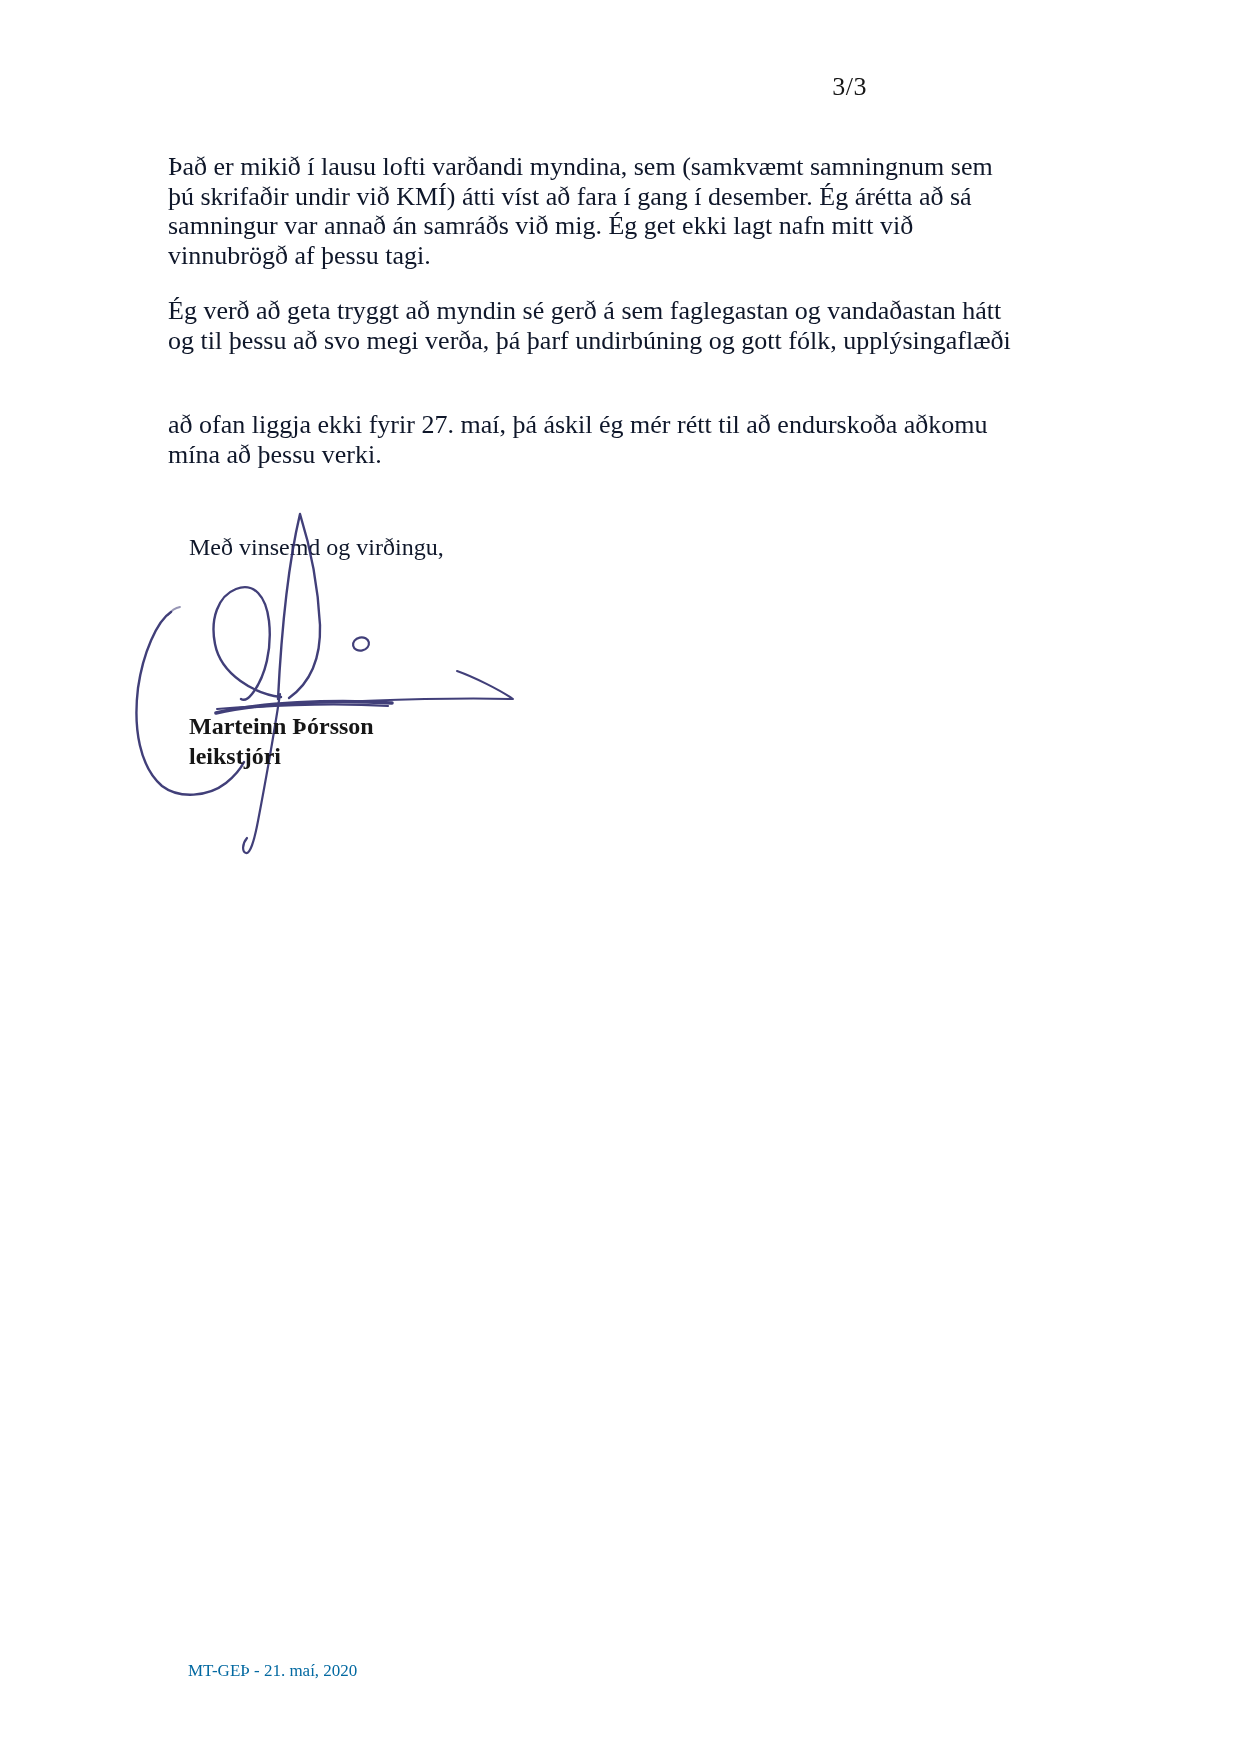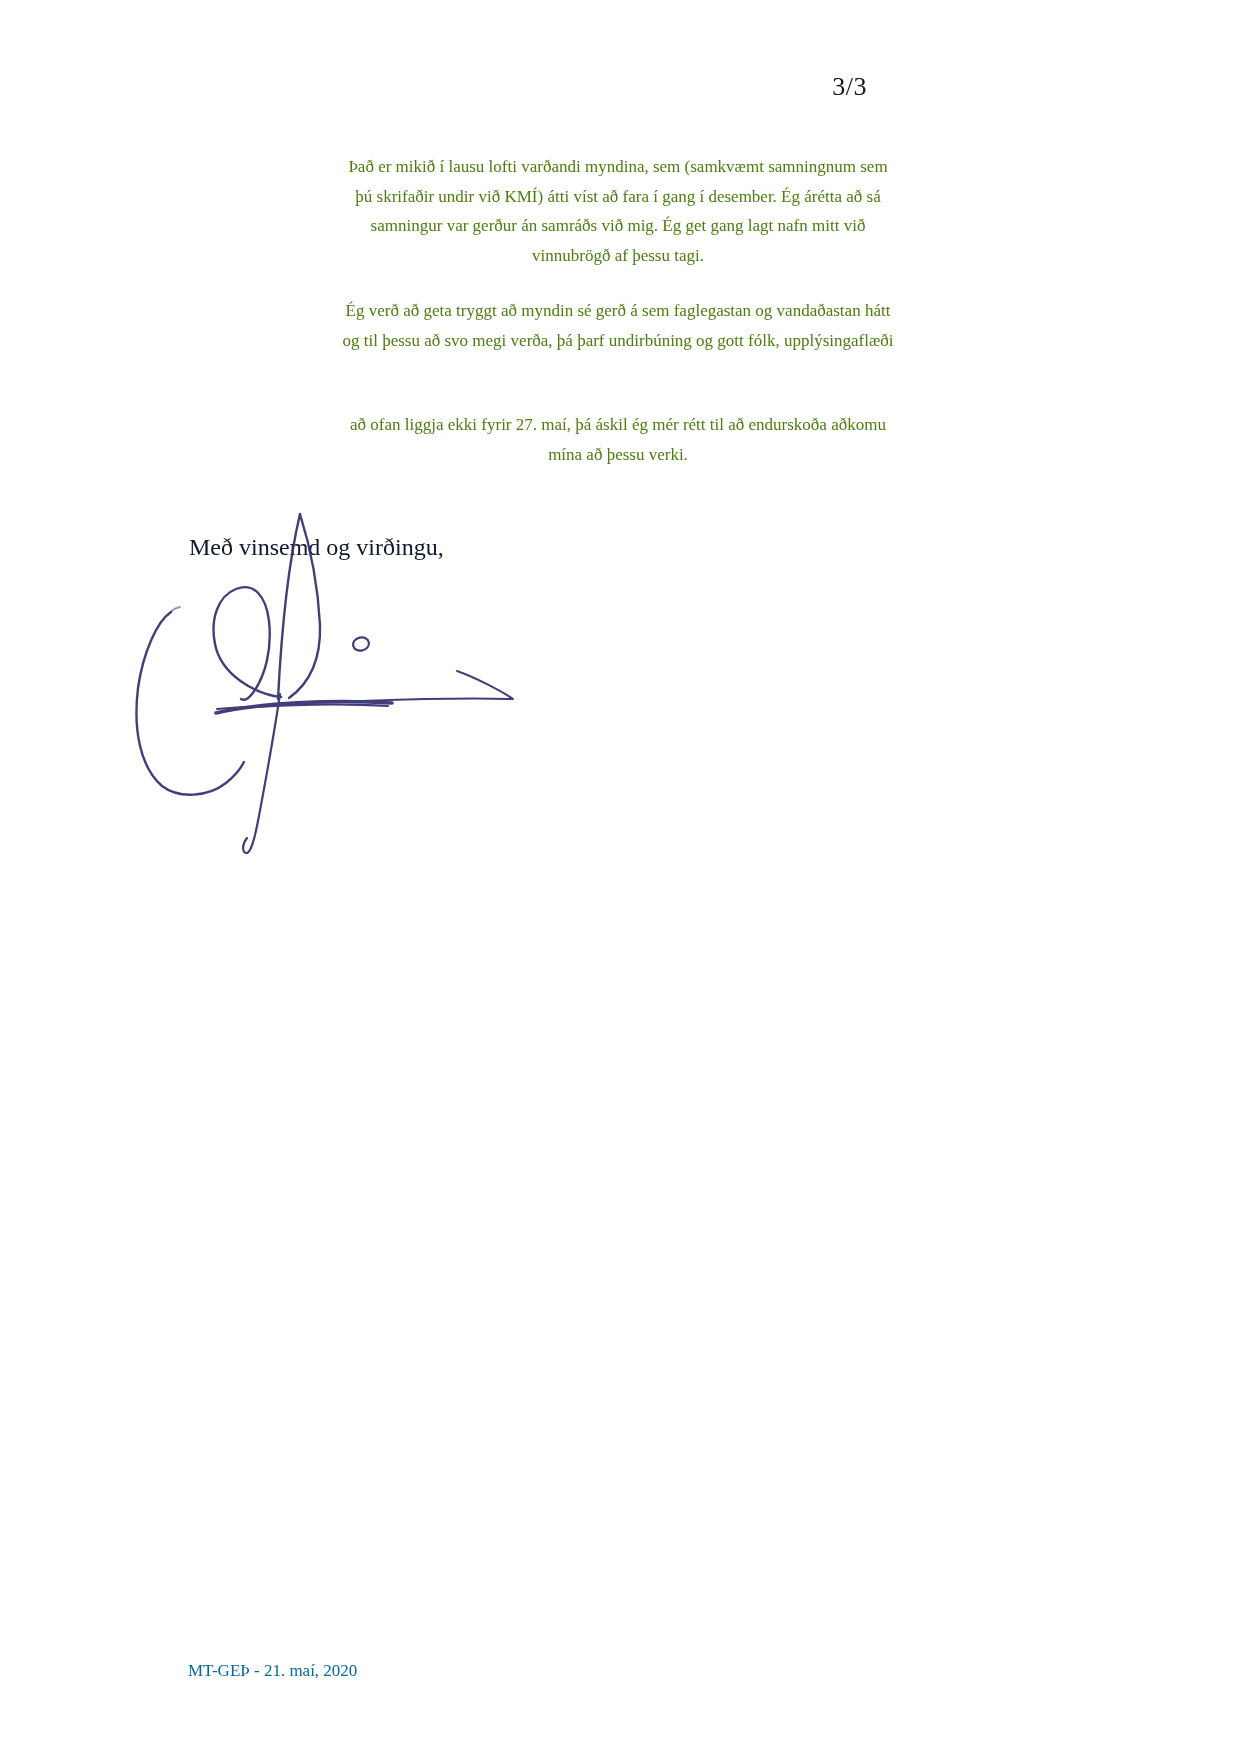--- a/index.html
+++ b/index.html
@@ -21,24 +21,23 @@
     top: 72px;
     right: 186px;
     font-size: 26px;
     letter-spacing: 0.5px;
     color: #161616;
   }
   .body-paragraph {
     position: absolute;
     left: 168px;
     width: 900px;
-    font-size: 17px;
+    font-size: 26px;
     line-height: 29.5px;
-    color: #4d7c0f;
-    text-align: center;
+    color: #0f172a;
   }
   .body-paragraph .text-line { display: block; }
   .para-1 { top: 152px; }
   .para-2 { top: 296px; }
   .para-3 { top: 410px; }
   .closing {
     position: absolute;
     left: 189px;
     top: 534px;
     font-size: 24px;
@@ -73,21 +72,21 @@
 </head>
 <body>
 
 <div class="page">
 
   <div class="page-number">3/3</div>
 
   <div class="body-paragraph para-1">
     <span class="text-line">Það er mikið í lausu lofti varðandi myndina, sem (samkvæmt samningnum sem</span>
     <span class="text-line">þú skrifaðir undir við KMÍ) átti víst að fara í gang í desember. Ég árétta að sá</span>
-    <span class="text-line">samningur var gerður án samráðs við mig. Ég get gang lagt nafn mitt við</span>
+    <span class="text-line">samningur var annað án samráðs við mig. Ég get ekki lagt nafn mitt við</span>
     <span class="text-line">vinnubrögð af þessu tagi.</span>
   </div>
 
   <div class="body-paragraph para-2">
     <span class="text-line">Ég verð að geta tryggt að myndin sé gerð á sem faglegastan og vandaðastan hátt</span>
     <span class="text-line">og til þessu að svo megi verða, þá þarf undirbúning og gott fólk, upplýsingaflæði</span>
   </div>
 
   <div class="body-paragraph para-3">
     <span class="text-line">að ofan liggja ekki fyrir 27. maí, þá áskil ég mér rétt til að endurskoða aðkomu</span>
@@ -111,16 +110,20 @@
 
       <path stroke-width="3.6" d="M 111,208 C 155,198 225,194 287,198"></path>
       <path stroke-width="2.2" d="M 123,204 C 185,199 235,198 283,201"></path>
 
       <path stroke-width="2" d="M 112,204 C 200,197 330,192 408,194 C 395,185 369,172 352,166"></path>
 
       <ellipse stroke-width="2.2" cx="256" cy="139" rx="8" ry="6.5" transform="rotate(-12 256 139)"></ellipse>
     </g>
   </svg>
 
+  <div class="signer-block">
+    <span class="text-line">Marteinn Þórsson</span>
+    <span class="text-line">leikstjóri</span>
+  </div>
 
   <div class="footer-reference">MT-GEÞ - 21. maí, 2020</div>
 
 </div>
 
 </body></html>

